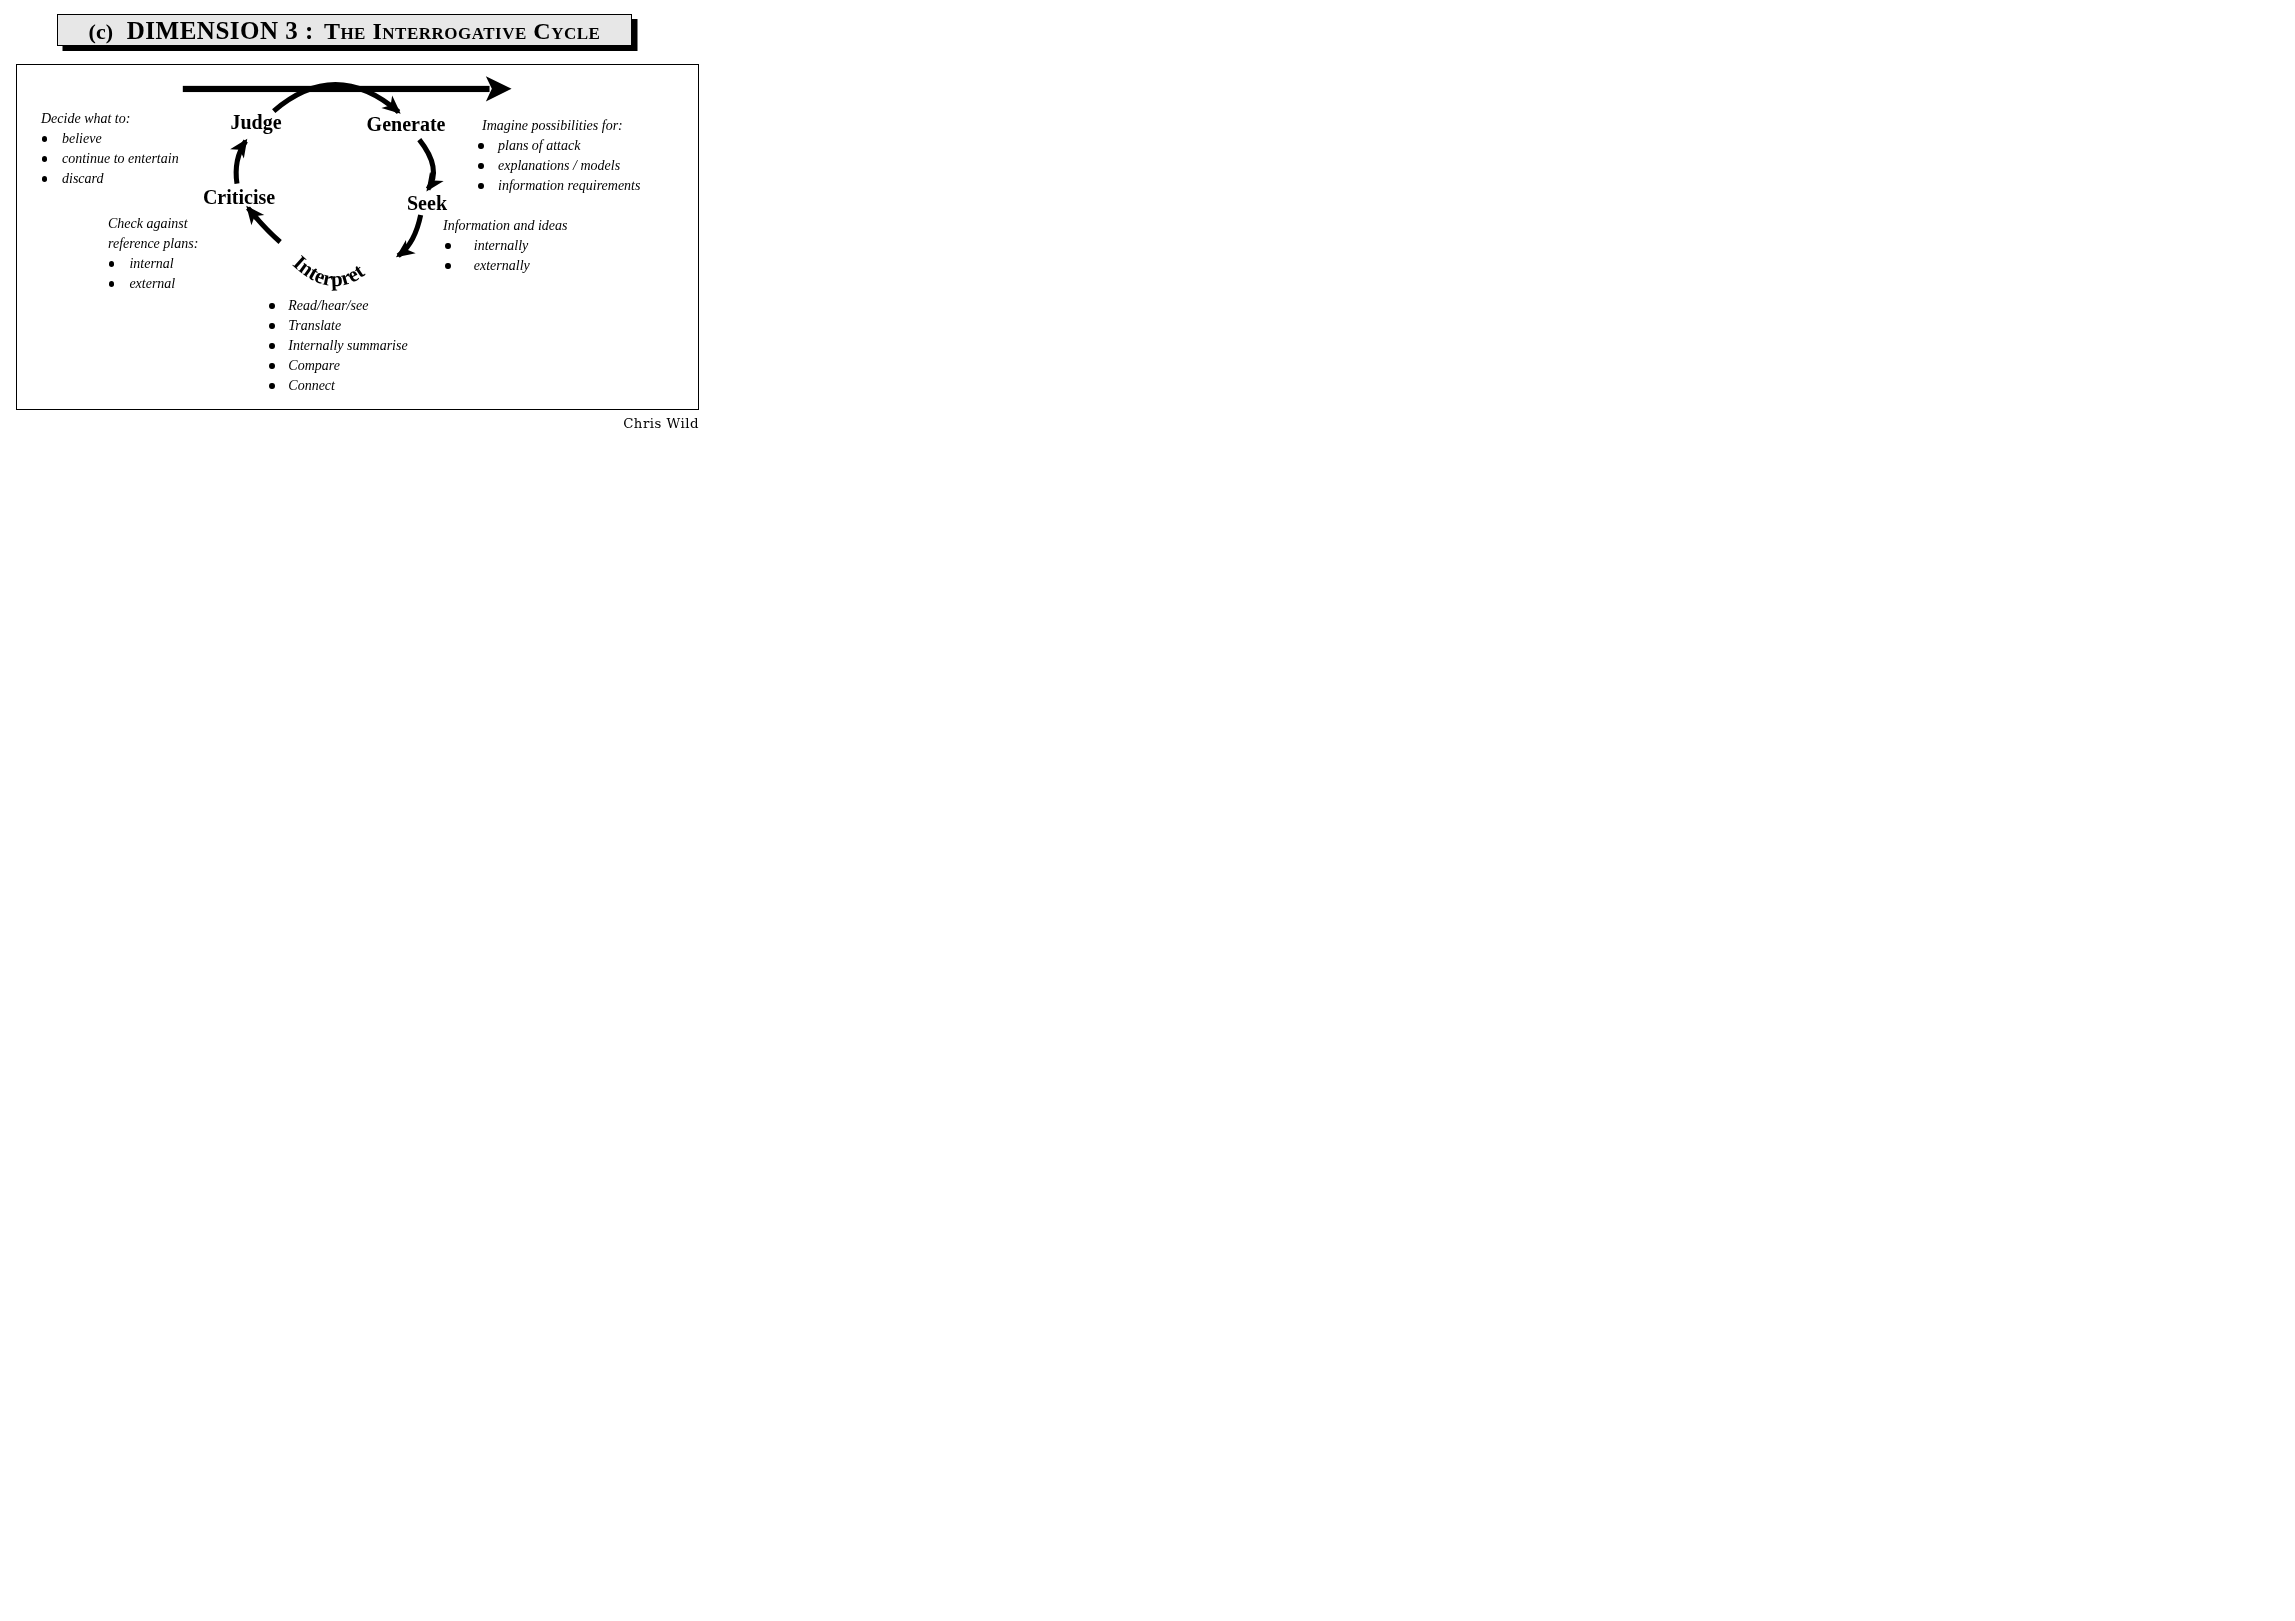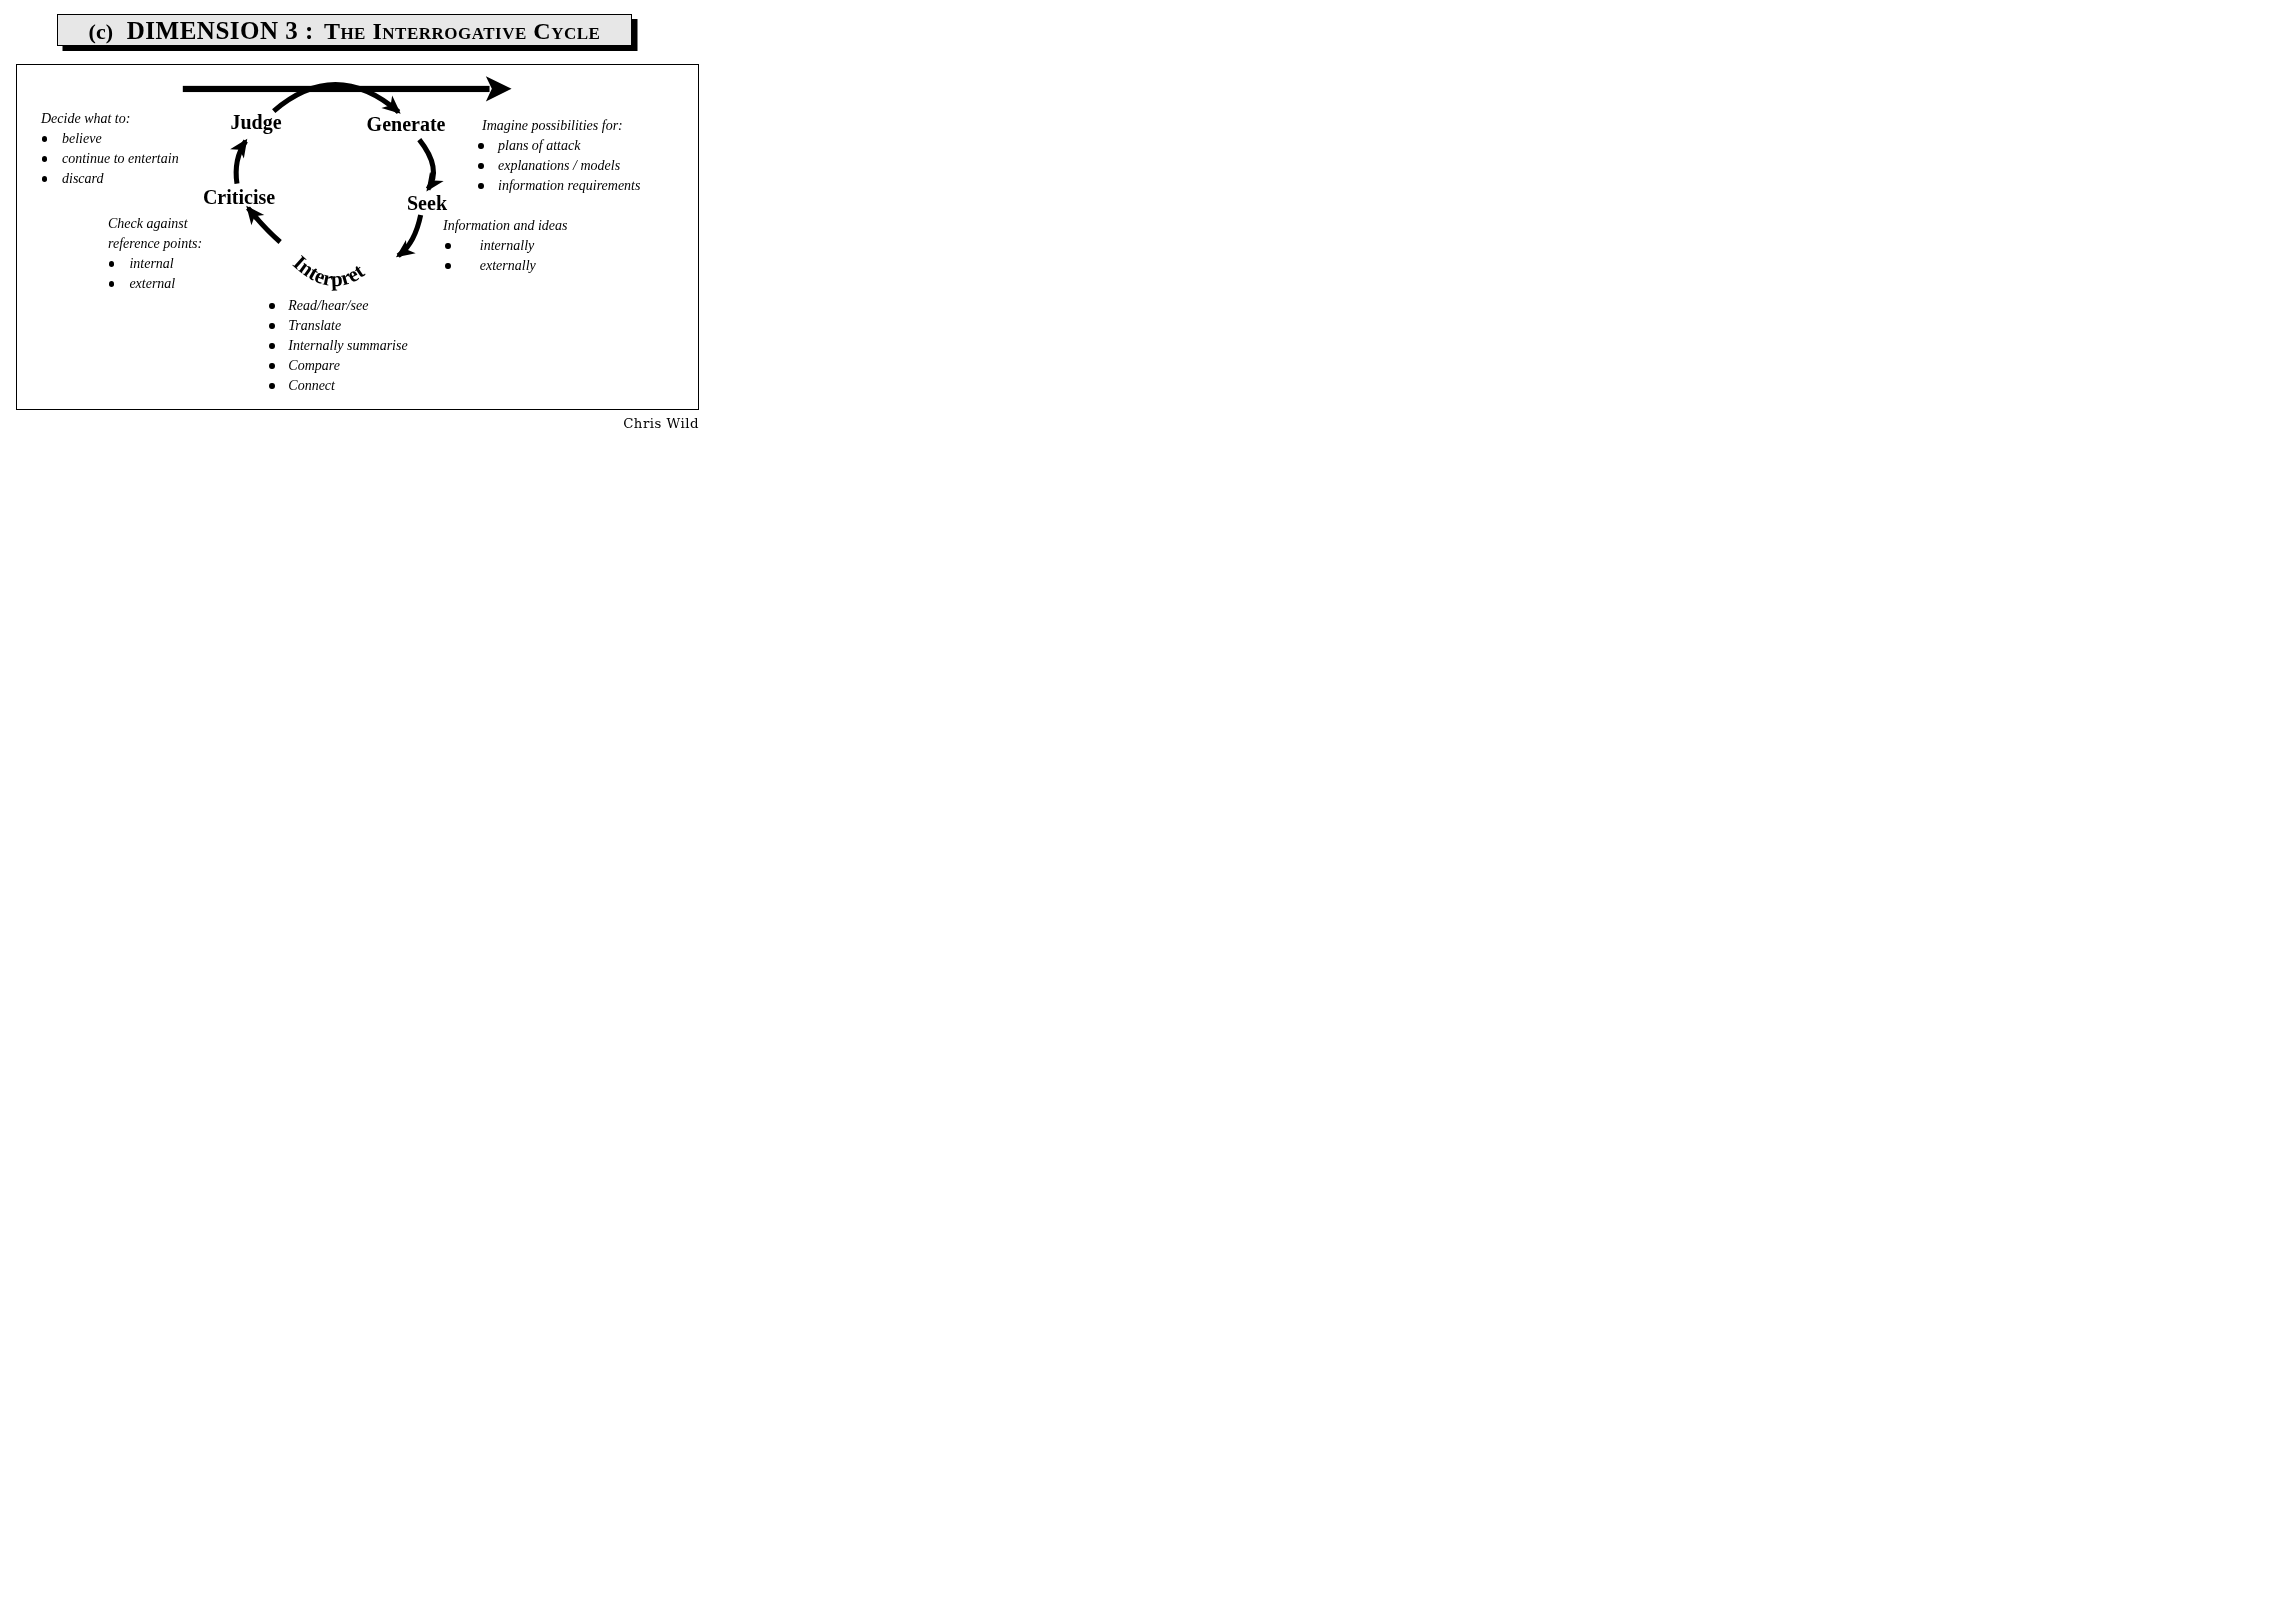--- a/index.html
+++ b/index.html
@@ -42,21 +42,21 @@
   .note{position:absolute;font-style:italic;font-size:14px;line-height:20px;white-space:nowrap;}
   .note .h{height:20px;}
   .b-row{display:flex;align-items:center;height:20px;}
   .dot{width:5.5px;height:6px;border-radius:50%;background:#000;flex:0 0 auto;}
   .b-row .b-text{line-height:20px;}
   #note-judge{left:41px;top:109px;}
   #note-judge .b-row{margin-left:0.5px;font-family:Liberation Serif, serif;}   #note-judge .b-text{margin-left:15px;}
   #note-generate{left:482px;top:116px;}
   #note-generate .b-row{margin-left:-3.7px;} #note-generate .b-text{margin-left:14.2px;}
   #note-seek{left:443px;top:216px;}
-  #note-seek .b-row{margin-left:2.3px;}    #note-seek .b-text{margin-left:29px;}
+  #note-seek .b-row{margin-left:2.3px;}    #note-seek .b-text{margin-left:23px;}
   #note-criticise{left:108px;top:214px;}
   #note-criticise .b-row{margin-left:0.9px;} #note-criticise .b-text{margin-left:15px;}
   #note-interpret{left:269px;top:296px;}
   #note-interpret .b-text{margin-left:13.8px;}
   
   #signature{
     position:absolute;right:11px;top:416px;
     font-family:"DejaVu Serif","Liberation Serif",serif;
     font-size:13.3px;letter-spacing:0.5px;white-space:nowrap;
   }
@@ -142,21 +142,21 @@
       <span class="b-text">internally</span>
     </div>
     <div class="b-row">
       <span class="dot"></span>
       <span class="b-text">externally</span>
     </div>
   </div>
 
   <div class="note" id="note-criticise">
     <div class="h">Check against</div>
-    <div class="h">reference points:</div>
+    <div class="h">reference plans:</div>
     <div class="b-row">
       <span class="dot"></span>
       <span class="b-text">internal</span>
     </div>
     <div class="b-row">
       <span class="dot"></span>
       <span class="b-text">external</span>
     </div>
   </div>
 

